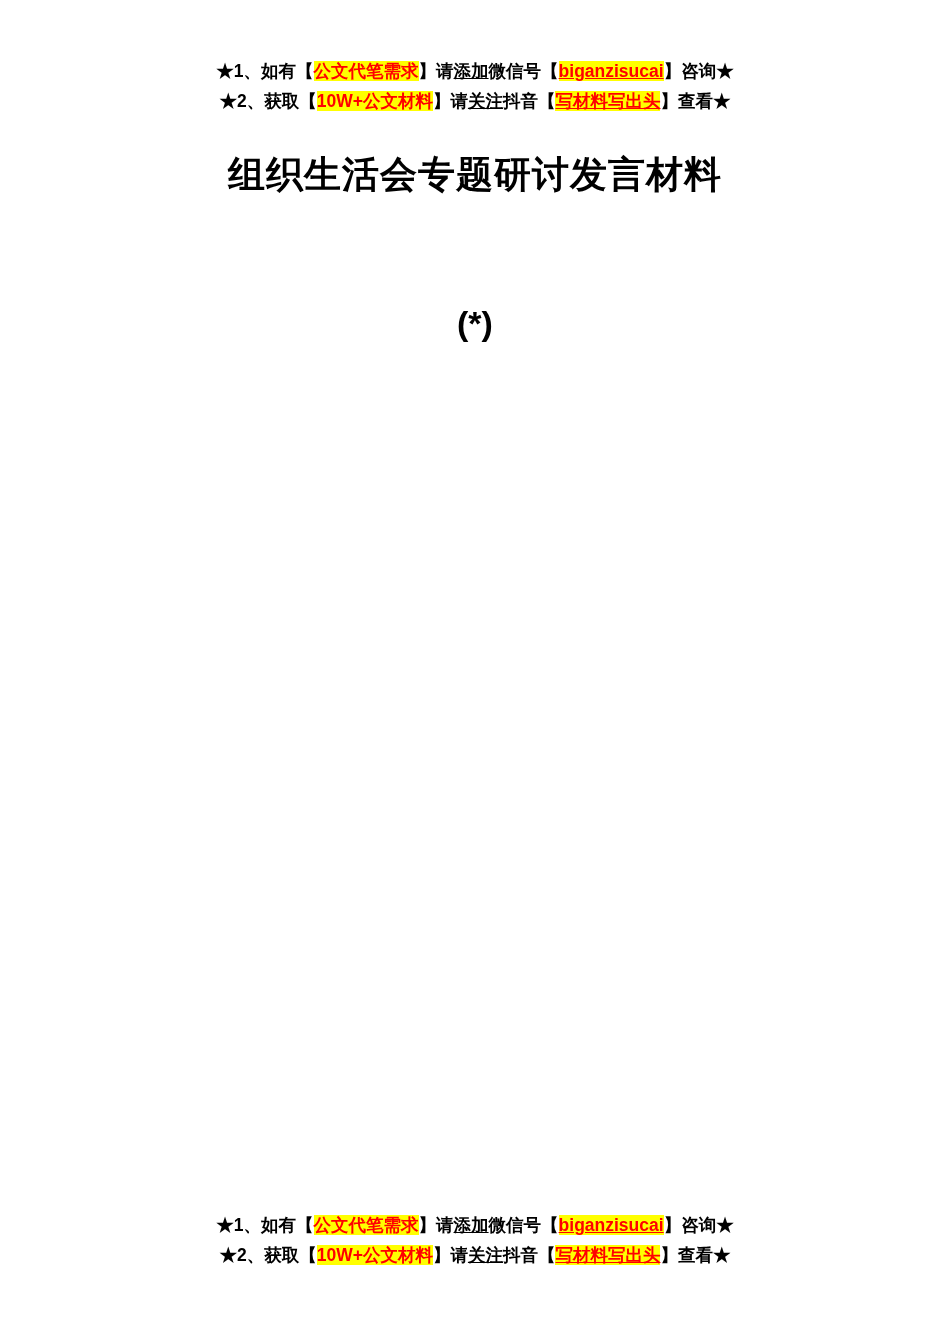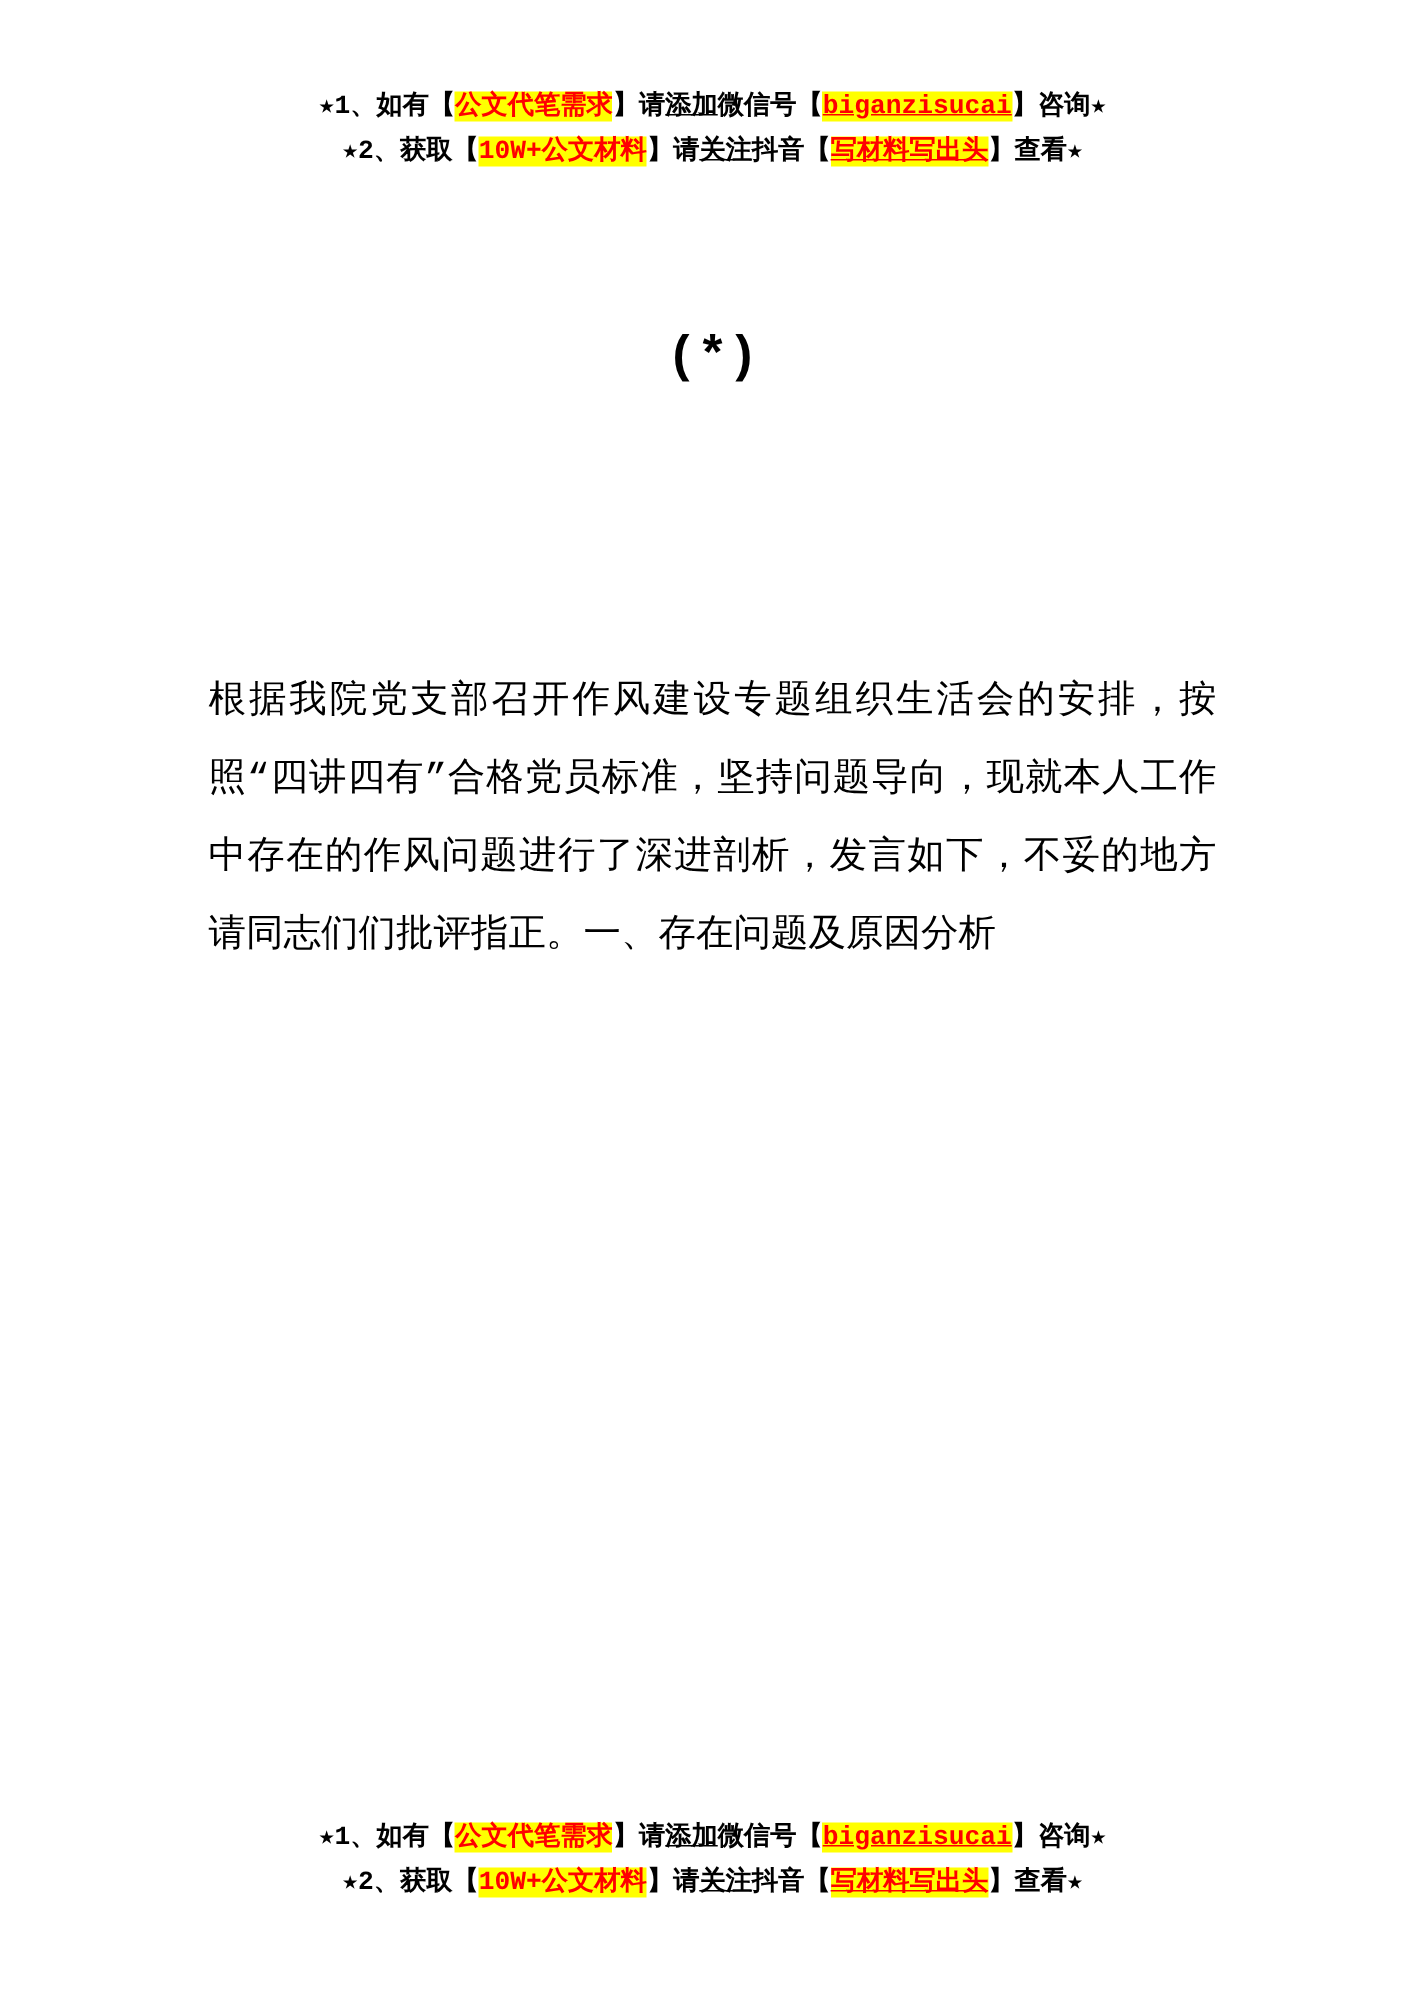--- a/index.html
+++ b/index.html
@@ -4,21 +4,21 @@
 <style>
   * { margin: 0; padding: 0; box-sizing: border-box; }
   html, body { background: #ffffff; }
   .page {
     width: 950px;
     height: 1344px;
     position: relative;
     margin: 0 auto;
     background: #ffffff;
     color: #000000;
-    font-family: Liberation Mono, monospace;
+    font-family: Liberation Sans, sans-serif;
     overflow: hidden;
   }
   .promo {
     text-align: center;
     font-weight: bold;
     font-size: 17.5px;
     line-height: 30px;
     white-space: nowrap;
   }
   .promo .hl {
@@ -67,25 +67,25 @@
 
   <div class="promo header-promo">
     <div>
       <span>★1、如有【</span><span class="hl">公文代笔需求</span><span>】请</span><span class="u">添加</span><span>微信号【</span><span class="hl-u">biganzisucai</span><span>】咨询★</span>
     </div>
     <div>
       <span>★2、获取【</span><span class="hl">10W+公文材料</span><span>】请</span><span class="u">关注</span><span>抖音【</span><span class="hl-u">写材料写出头</span><span>】查看★</span>
     </div>
   </div>
 
+  <h1 class="doc-title">组织生活会专题研讨发言材料</h1>
 
   <div class="doc-subtitle">(*)</div>
 
   <div class="content">
-    <p>根据我院党支部召开作风建设专题组织生活会的安排，按照“四讲四有”合格党员标准，坚持问题导向，现就本人工作中存在的作风问题进行了深进剖析，发言如下，不妥的地方请同志们们批评指正。一、存在问题及原因分析</p>
   </div>
 
   <div class="promo footer-promo">
     <div>
       <span>★1、如有【</span><span class="hl">公文代笔需求</span><span>】请</span><span class="u">添加</span><span>微信号【</span><span class="hl-u">biganzisucai</span><span>】咨询★</span>
     </div>
     <div>
       <span>★2、获取【</span><span class="hl">10W+公文材料</span><span>】请</span><span class="u">关注</span><span>抖音【</span><span class="hl-u">写材料写出头</span><span>】查看★</span>
     </div>
   </div>

